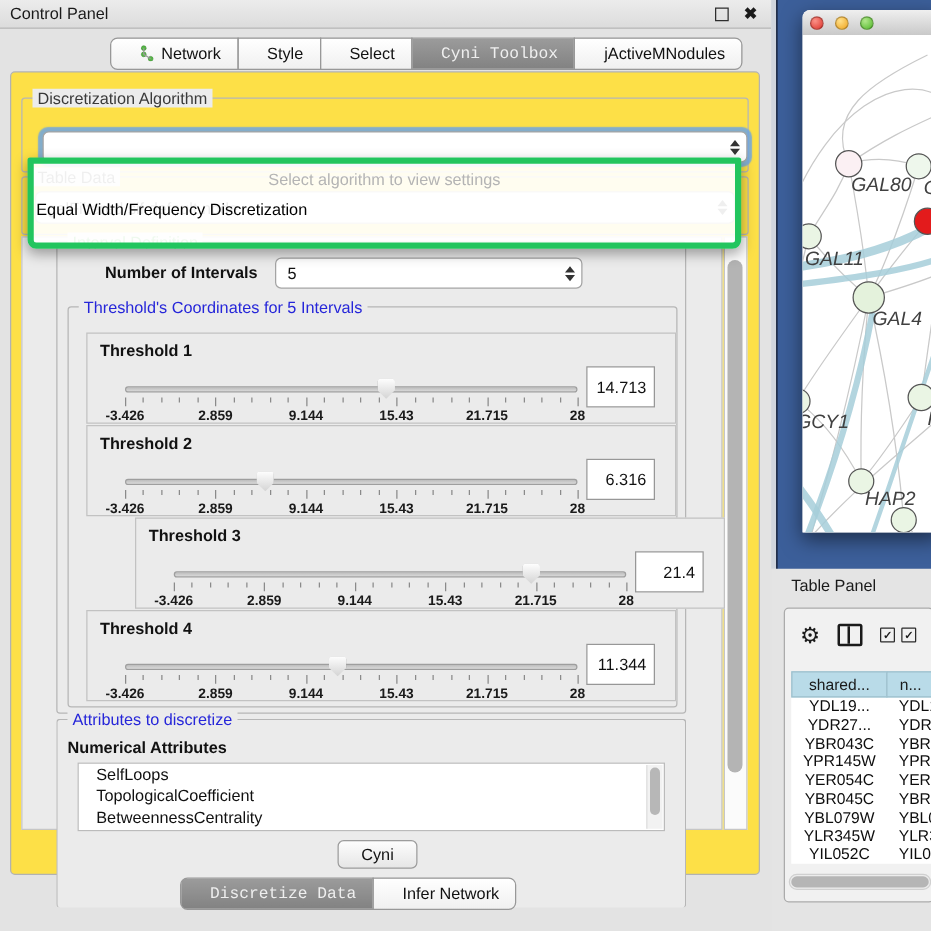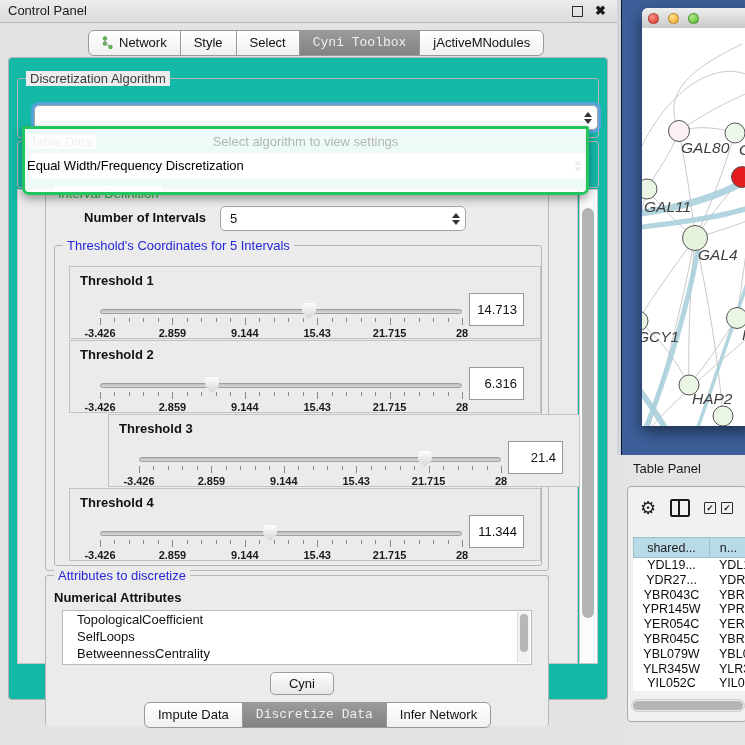--- a/index.html
+++ b/index.html
@@ -8,40 +8,40 @@
        -webkit-font-smoothing:antialiased;}
   
   .cp-window{position:absolute;left:0;top:0;width:617px;height:745px;background:#e3e3e3;}
   .titlebar{position:absolute;left:0;top:0;width:100%;height:22px;background:linear-gradient(#ececec,#dcdcdc);border-bottom:1px solid #b5b5b5;}
   .titlebar .title{position:absolute;left:8px;top:0;line-height:22px;font-size:13px;color:#1a1a1a;}
   .float-btn{position:absolute;right:34px;top:6px;width:9px;height:9px;border:1.5px solid #2e2e2e;background:transparent;}
   .close-btn{position:absolute;right:11px;top:2px;font-size:13px;font-weight:bold;color:#1a1a1a;line-height:18px;}
   
   .seg-tabs{position:absolute;display:flex;}
   .seg{background:linear-gradient(#ffffff,#f0f0f0);border:1px solid #989898;margin-left:-1px;
-       padding:4px 13px 5px 13px;font-size:13px;color:#111;display:flex;align-items:center;gap:5px;white-space:nowrap;}
+       padding:4px 13px 5px 23px;font-size:13px;color:#111;display:flex;align-items:center;gap:5px;white-space:nowrap;}
   .seg:first-child{border-radius:6px 0 0 6px;margin-left:0;}
   .seg:last-child{border-radius:0 6px 6px 0;}
   .seg.selected{background:linear-gradient(#9b9b9b,#828282);color:#efefef;font-family:Liberation Mono, monospace;}
   #top-tabs{left:88px;top:30px;}
   #bottom-tabs{left:144px;top:702px;}
   
-  .main-panel{position:absolute;left:8px;top:57px;width:600px;height:643px;background:#14b8a6;border:1px solid #b2b2b2;border-radius:4px;box-sizing:border-box;}
+  .main-panel{position:absolute;left:8px;top:57px;width:600px;height:643px;background:#fde047;border:1px solid #b2b2b2;border-radius:4px;box-sizing:border-box;}
   .group{position:absolute;border:1px solid #b6b6b6;border-radius:3px;}
   .legend{position:absolute;top:-8px;left:8px;background:#ececec;padding:0 4px;font-size:13px;white-space:nowrap;}
   .g-black{color:#3a3a3a;} .g-green{color:var(--title-green);} .g-blue{color:var(--title-blue);}
   .combo{position:absolute;background:#fff;border:1px solid #a4a4a4;border-radius:5px;font-size:13px;color:#111;box-sizing:border-box;}
   .combo .val{position:absolute;left:9px;top:0;bottom:0;display:flex;align-items:center;}
   .stepper{position:absolute;right:5px;top:0;bottom:0;display:flex;flex-direction:column;align-items:center;justify-content:center;gap:2px;}
   .tri-up{width:0;height:0;border-left:4px solid transparent;border-right:4px solid transparent;border-bottom:5px solid #333;}
   .tri-dn{width:0;height:0;border-left:4px solid transparent;border-right:4px solid transparent;border-top:5px solid #333;}
   .focus-ring{box-shadow:0 0 1px 3px rgba(100,160,235,.8);}
   
   .popup{position:absolute;left:13px;top:68px;width:561px;height:63px;background:rgba(255,255,255,.92);
-         border:3px solid #22c55e;border-radius:2px 2px 7px 7px;box-shadow:0 4px 10px rgba(0,0,0,.35);z-index:50;}
+         border:5px solid #22c55e;border-radius:2px 2px 7px 7px;box-shadow:0 4px 10px rgba(0,0,0,.35);z-index:50;}
   .popup .ph{height:24px;line-height:26px;text-align:center;color:#b4b4b4;font-size:13px;}
   .popup .opt{height:15px;line-height:15px;padding-left:2px;font-size:13px;color:#000;margin-top:0;}
   .popup .opt:first-of-type{margin-top:5px;}
   .popup .opt.bold{font-weight:bold;}
   
   .viewport{position:absolute;left:8px;top:131px;width:561px;height:475px;border:1px solid #c6c6c6;background:#ebebeb;box-sizing:border-box;}
   .vscroll{position:absolute;left:570px;top:131px;width:19px;height:475px;background:#fbfbfb;border:1px solid #c6c6c6;box-sizing:border-box;}
   .vscroll .thumb{position:absolute;left:2px;top:18px;width:12px;height:410px;border-radius:6px;background:#b4b4b4;}
   
   .th-panel{position:absolute;left:14px;width:472px;height:73px;border:1px solid #c2c2c2;background:#ebebeb;box-sizing:border-box;}
@@ -345,37 +345,34 @@
             </div>
           </div>
       </div>
     </div>
 
     <div class="group" style="left:36px;top:517px;width:502px;height:150px;background:#ebebeb;border-bottom:none;">
       <span class="legend g-blue" style="background:#ebebeb;">Attributes to discretize</span>
       <span style="position:absolute;left:8px;top:14px;font-size:13px;font-weight:bold;color:#111;">Numerical Attributes</span>
       <div class="attr-list" style="left:16px;top:34px;width:470px;height:55px;">
         <div id="attr-items">
+            <div class="attr-item">SelfLoops</div>
             <div class="attr-item">TopologicalCoefficient</div>
-            <div class="attr-item">SelfLoops</div>
             <div class="attr-item">BetweennessCentrality</div>
           </div>
         <div class="attr-scroll">
             <div class="thumb"></div>
           </div>
       </div>
     </div>
 
     <div class="apply-btn">Cyni</div>
   </div>
 
   <div class="seg-tabs" id="bottom-tabs">
-      <div class="seg">
-        <span>Impute Data</span>
-      </div>
       <div class="seg selected">
         <span>Discretize Data</span>
       </div>
       <div class="seg">
         <span>Infer Network</span>
       </div>
     </div>
 </div>
 
 <div class="right-region">

